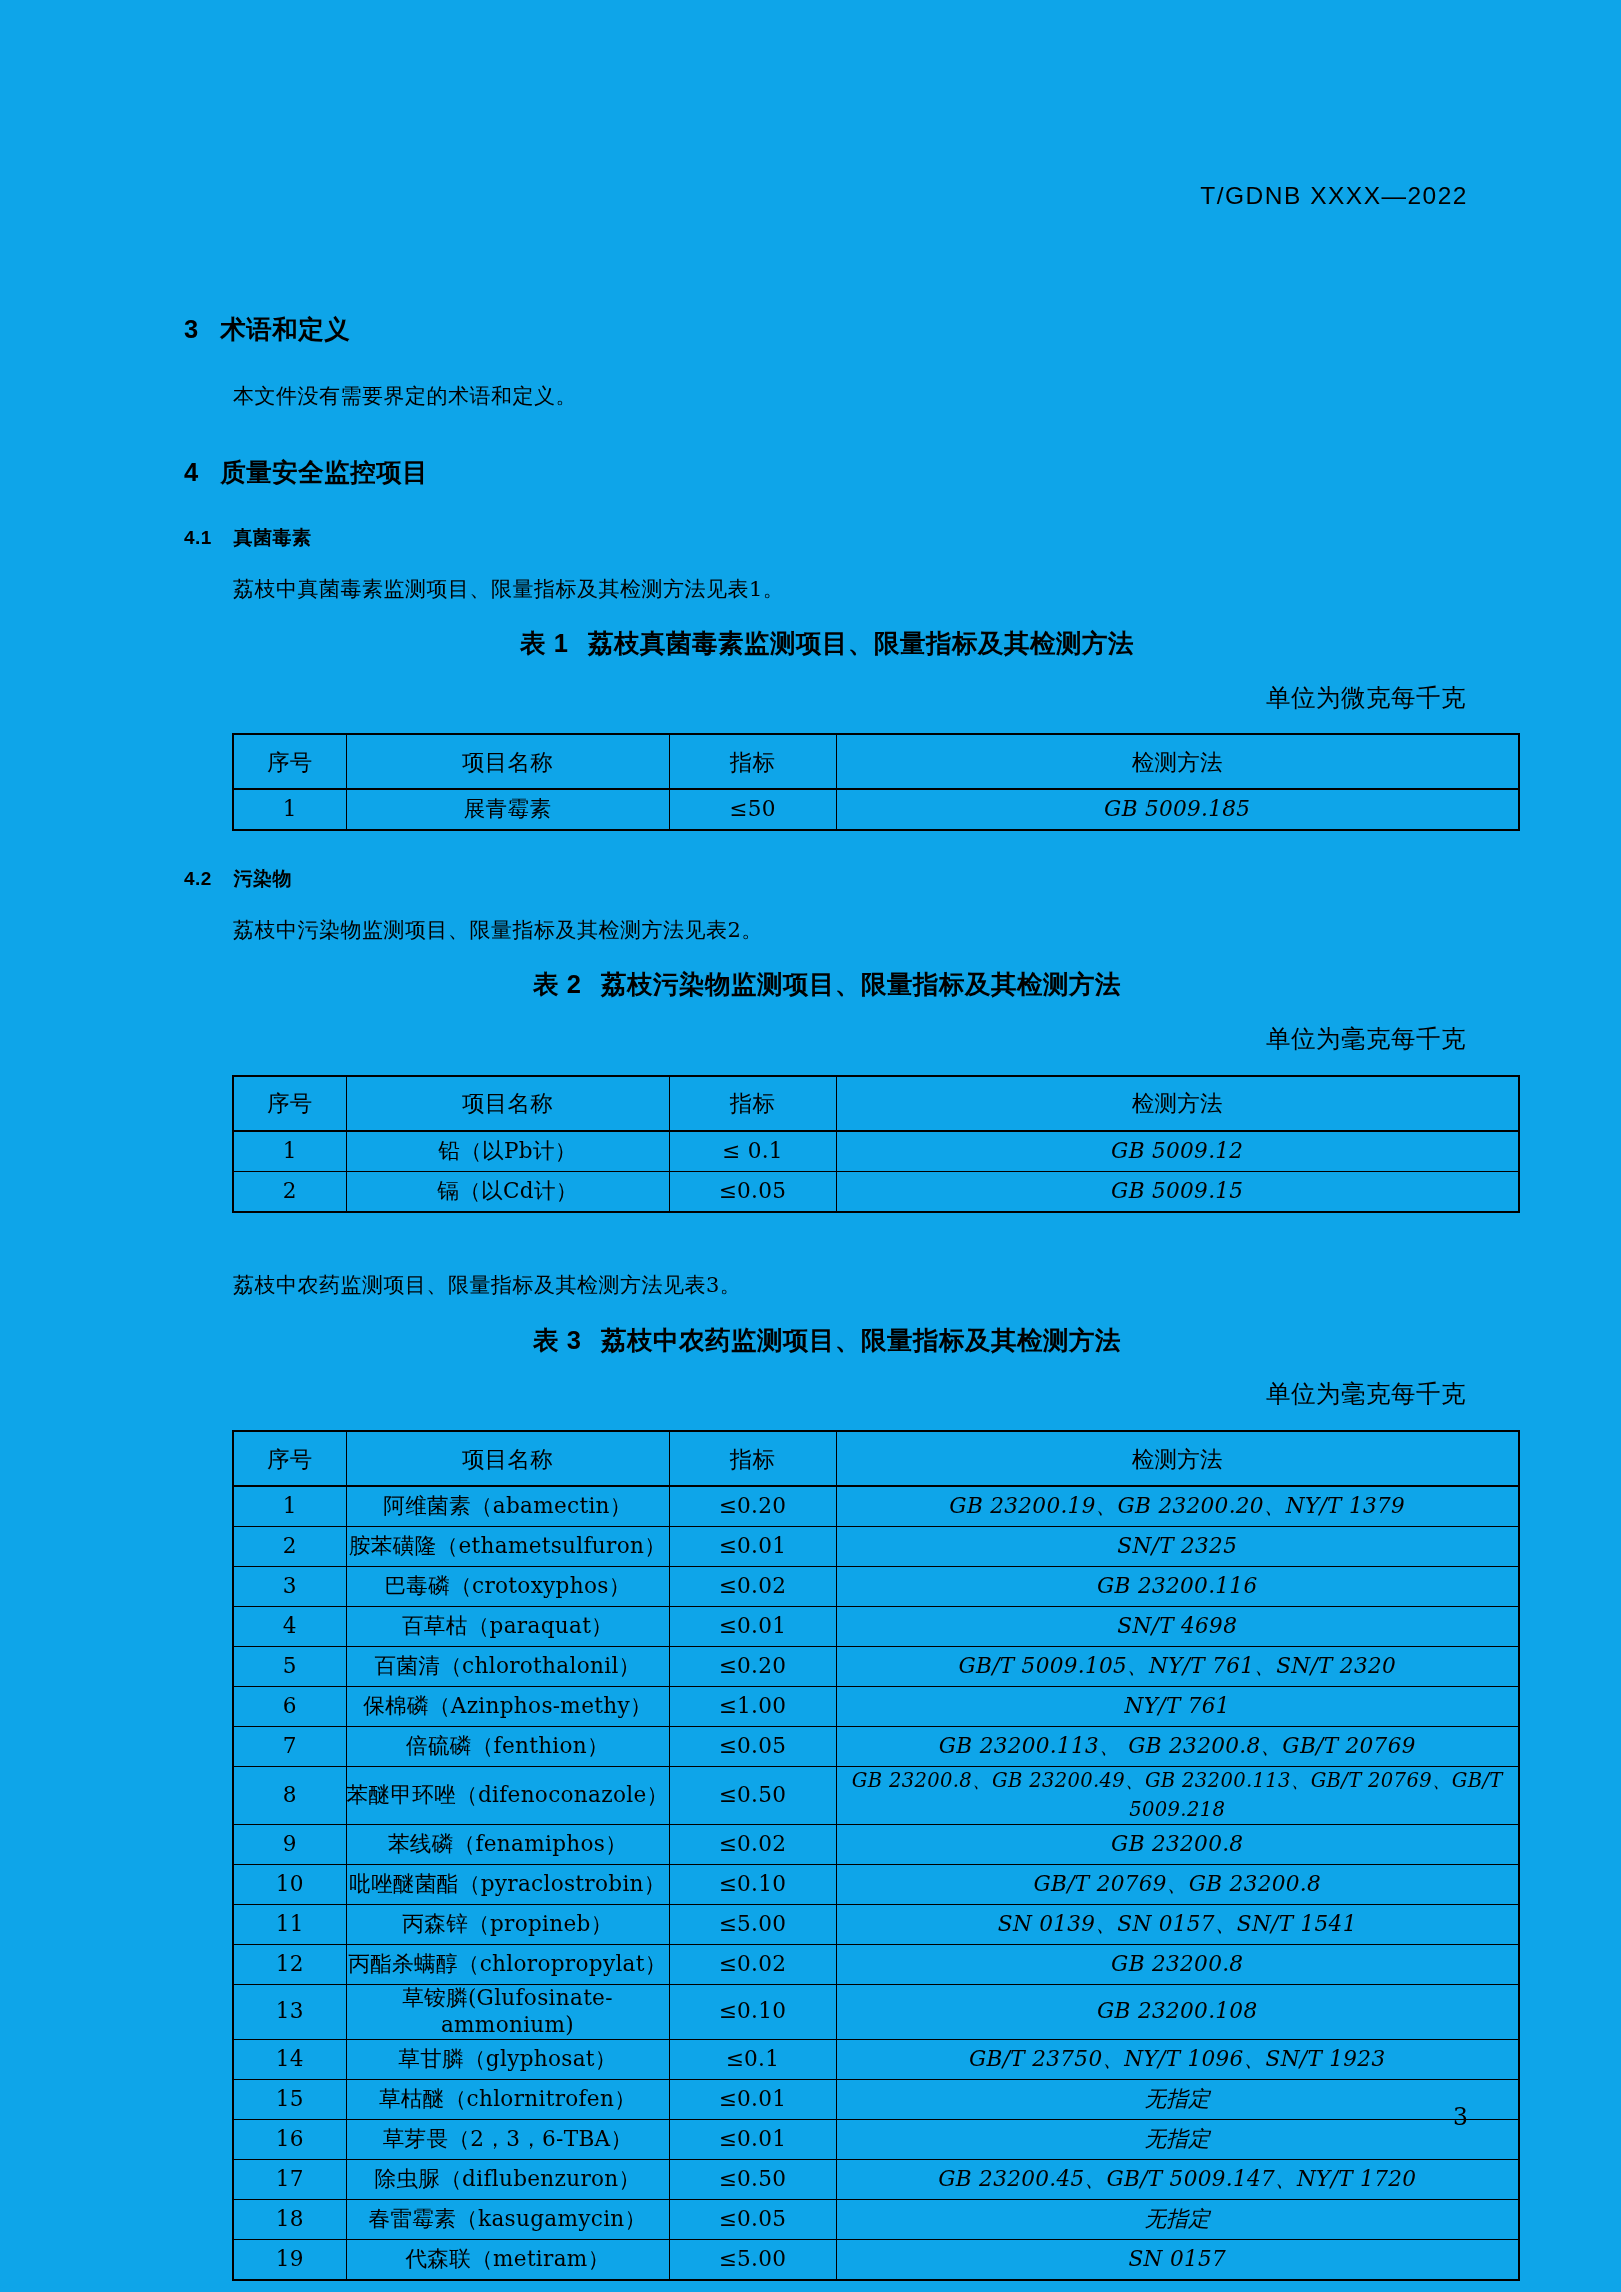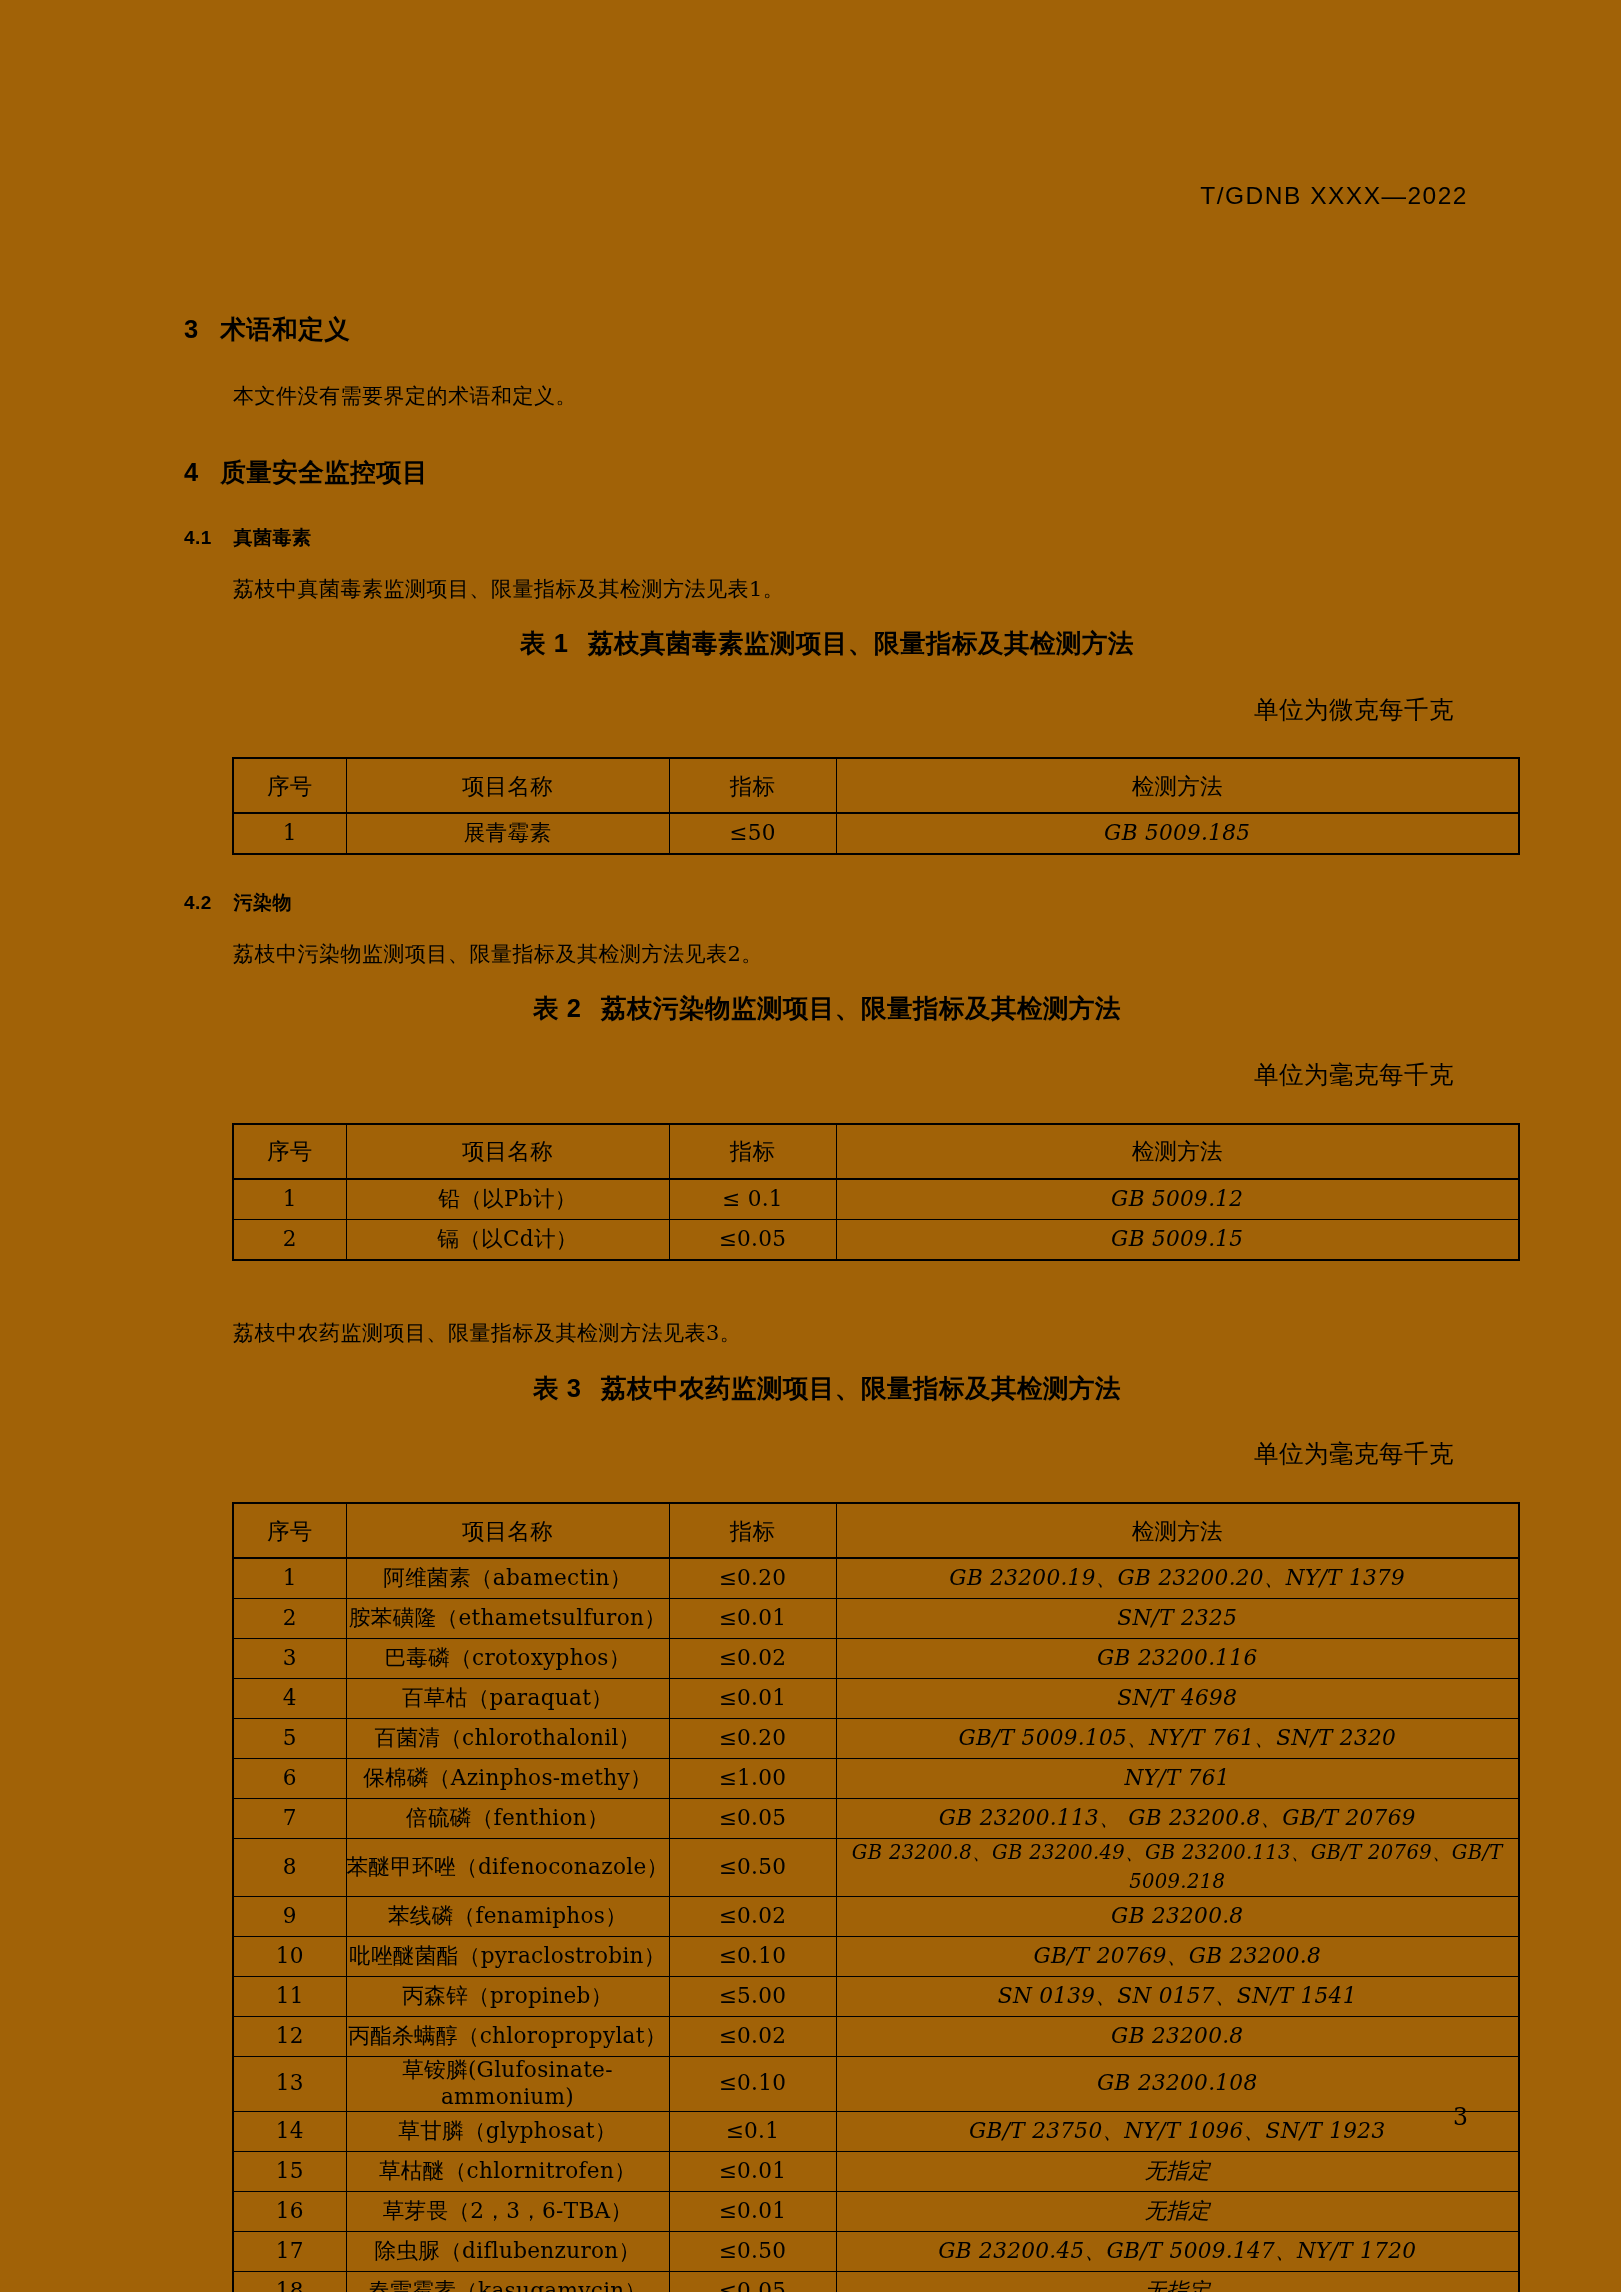--- a/index.html
+++ b/index.html
@@ -8,21 +8,21 @@
     background: #ffffff;
   }
   body {
     font-family: "DejaVu Serif", "Liberation Serif", serif;
     color: #000000;
   }
   .page {
     position: relative;
     width: 1621px;
     height: 2293px;
-    background: #a16207;
+    background: #0ea5e9;
     box-sizing: border-box;
     overflow: hidden;
   }
   
   .doc-header {
     position: absolute;
     top: 182px;
     right: 153px;
     font-family: "Liberation Sans", sans-serif;
     font-size: 24.5px;
@@ -79,21 +79,21 @@
     font-size: 25.5px;
     text-align: center;
     margin: 0;
     letter-spacing: 0.5px;
   }
   .table-caption .cap-num { margin-right: 19.6px; }
   .unit-line {
     font-family: "DejaVu Serif", "Liberation Serif", serif;
     font-size: 24.5px;
     text-align: right;
-    margin: 16px;
+    margin: 4px;
     letter-spacing: 0.5px;
   }
 
   
   table.std {
     border-collapse: collapse;
     width: 1286px;
     table-layout: fixed;
     font-family: "DejaVu Serif", "Liberation Serif", serif;
   }

